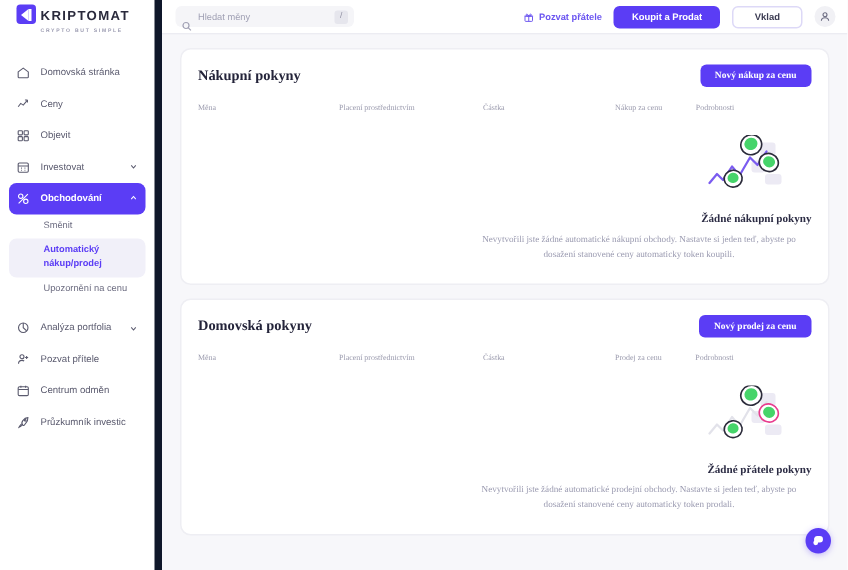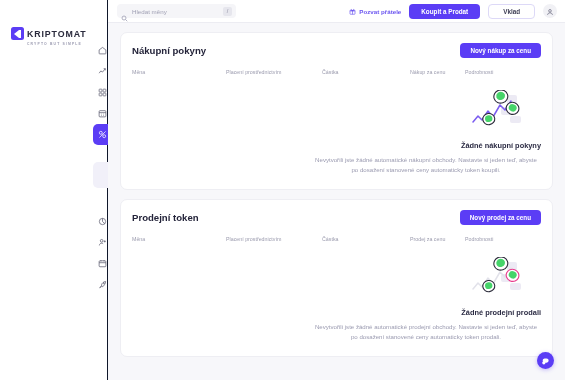--- a/index.html
+++ b/index.html
@@ -8,23 +8,23 @@
     font-family: "Liberation Sans", sans-serif;
     background: #ffffff;
     overflow: hidden;
   }
   .app { display: flex; width: 565px; height: 380px; }
 
   
   .sidebar {
     width: 108px; height: 380px;
     background: #ffffff;
-    border-right: 1px solid #0f172a;
-    display: flex; flex-direction: row;
-    padding-top: 24px;
+    border-right: 5px solid #0f172a;
+    display: flex; flex-direction: column;
+    padding-top: 0;
     flex: 0 0 108px;
   }
   .logo-wrap { padding: 3px 0 0 11px; }
   .logo-row { display: flex; align-items: center; gap: 3px; }
   .logo-mark {
     width: 13px; height: 13px; background: #5b3df5;
     border-radius: 2.5px; position: relative; flex: none;
   }
   .logo-mark::before {
     content: ""; position: absolute; left: 3px; top: 2.5px;
@@ -117,21 +117,21 @@
     font-size: 6.3px; font-weight: 700;
     display: flex; align-items: center; justify-content: center;
     cursor: pointer; font-family: inherit; white-space: nowrap;
   }
   .avatar {
     width: 14px; height: 14px; border-radius: 50%; background: #f1f1f5;
     display: flex; align-items: center; justify-content: center;
     cursor: pointer; flex: none;
   }
 
-  .content { flex: 1; padding: 9px 12px; overflow: hidden; }
+  .content { flex: 1; padding: 9px 12px; overflow: hidden; font-family: Liberation Serif, serif; }
 
   .card {
     background: #ffffff; border: 1px solid #eeeef3; border-radius: 7px;
     padding: 10px 11px 14px 11px; margin-bottom: 9px;
   }
   .card-head { display: flex; align-items: center; justify-content: space-between; }
   .card-title { font-size: 9.6px; font-weight: 700; color: #24243a; }
   .btn-card {
     background: #5b3df5; color: #fff; border: none; border-radius: 4px;
     height: 15px; padding: 0 10px; font-size: 6.3px; font-weight: 600;
@@ -377,21 +377,21 @@
               </g>
             </svg>
           </span>
           <div class="empty-title">Žádné nákupní pokyny</div>
           <div class="empty-desc">Nevytvořili jste žádné automatické nákupní obchody. Nastavte si jeden teď, abyste po dosažení stanovené ceny automaticky token koupili.</div>
         </div>
       </div>
 
       <div class="card">
         <div class="card-head">
-          <div class="card-title">Prodejní token</div>
+          <div class="card-title">Domovská pokyny</div>
           <button class="btn-card">Nový prodej za cenu</button>
         </div>
         <div class="cols">
           <div class="c c1">Měna</div>
           <div class="c c2">Placení prostřednictvím</div>
           <div class="c c3">Částka</div>
           <div class="c c4">Prodej za cenu</div>
           <div class="c c5">Podrobnosti</div>
         </div>
         <div class="empty">
@@ -408,21 +408,21 @@
               <g transform="translate(44,10) rotate(22)">
                 <ellipse cx="6.4" cy="6.4" rx="6.4" ry="6" fill="#ffffff" stroke="#e83c8e" stroke-width="1.1"></ellipse>
                 <ellipse cx="6.4" cy="5.9" rx="4" ry="3.7" fill="#46d46a"></ellipse>
               </g>
               <g transform="translate(17,24) rotate(-8)">
                 <ellipse cx="6" cy="6" rx="6" ry="5.6" fill="#ffffff" stroke="#2b2b3a" stroke-width="1.1"></ellipse>
                 <ellipse cx="6" cy="5.5" rx="3.7" ry="3.4" fill="#46d46a"></ellipse>
               </g>
             </svg>
           </span>
-          <div class="empty-title">Žádné prodejní prodali</div>
+          <div class="empty-title">Žádné přátele pokyny</div>
           <div class="empty-desc">Nevytvořili jste žádné automatické prodejní obchody. Nastavte si jeden teď, abyste po dosažení stanovené ceny automaticky token prodali.</div>
         </div>
       </div>
 
     </div>
 
     <div class="fab">
       <span>
         <svg viewBox="0 0 14 14" width="9" height="9" fill="#ffffff">
             <path d="M8.6 2.2a3.3 3.3 0 0 1 0 6.6H6.3l-2 1.5V8.4A3.3 3.3 0 0 1 5.6 2.2z"></path>

